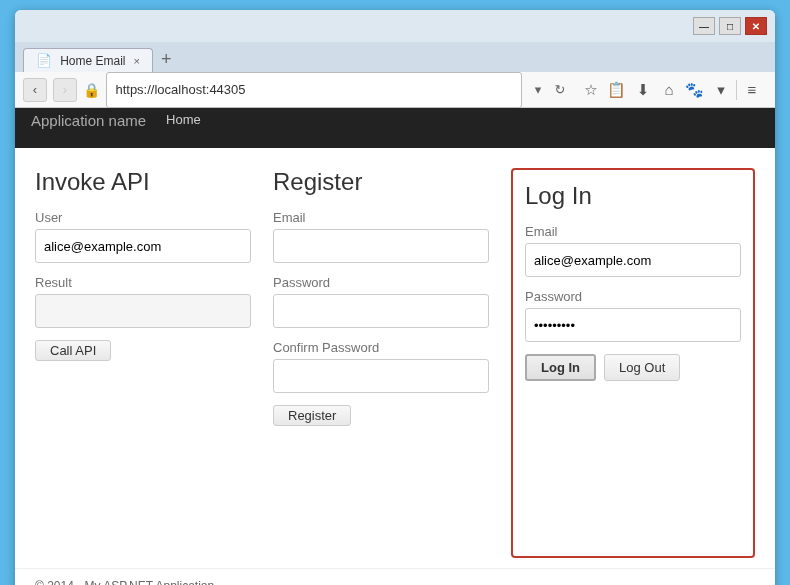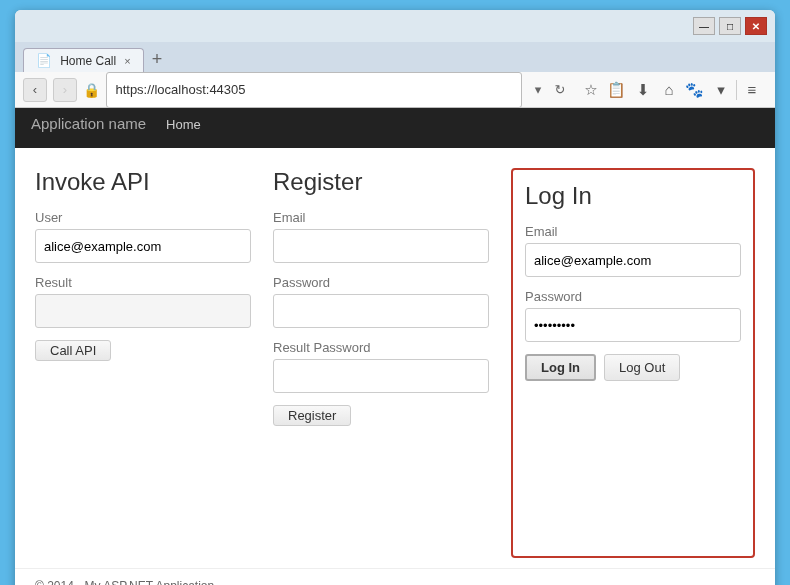--- a/index.html
+++ b/index.html
@@ -191,22 +191,22 @@
 
     
     .app-container {
       background: white;
     }
 
     .app-navbar {
       background: #222;
       height: 40px;
       display: flex;
-      align-items: flex-end;
-      padding: 16px 16px;
+      align-items: flex-start;
+      padding: 4px 16px;
       gap: 20px;
     }
 
     .app-name {
       color: #aaa;
       font-size: 15px;
       font-weight: normal;
     }
 
     .nav-link {
@@ -320,21 +320,21 @@
     <div class="title-bar-controls">
       <div class="tb-btn">—</div>
       <div class="tb-btn">□</div>
       <div class="tb-btn close">✕</div>
     </div>
   </div>
 
   <div class="tab-bar">
     <div class="tab">
       <span class="tab-icon">📄</span>
-      <span>Home Call</span>
+      <span>Home Email</span>
       <span class="tab-close">×</span>
     </div>
     <div class="new-tab">+</div>
   </div>
 
   <div class="address-bar">
     <div class="nav-btn">‹</div>
     <div class="nav-btn" style="color:#ccc;">›</div>
     <span class="lock-icon">🔒</span>
     <div class="url-box">
@@ -383,21 +383,21 @@
         <h2>Register</h2>
         <div class="form-group">
           <label class="form-label">Email</label>
           <input class="form-input" type="text" style="">
         </div>
         <div class="form-group">
           <label class="form-label">Password</label>
           <input class="form-input" type="password" style="">
         </div>
         <div class="form-group">
-          <label class="form-label">Result Password</label>
+          <label class="form-label">Confirm Password</label>
           <input class="form-input" type="password" style="">
         </div>
         <button class="btn">Register</button>
       </div>
 
       <div class="log-in-section">
         <h2>Log In</h2>
         <div class="form-group">
           <label class="form-label">Email</label>
           <input class="form-input" type="text" value="alice@example.com" style="">

